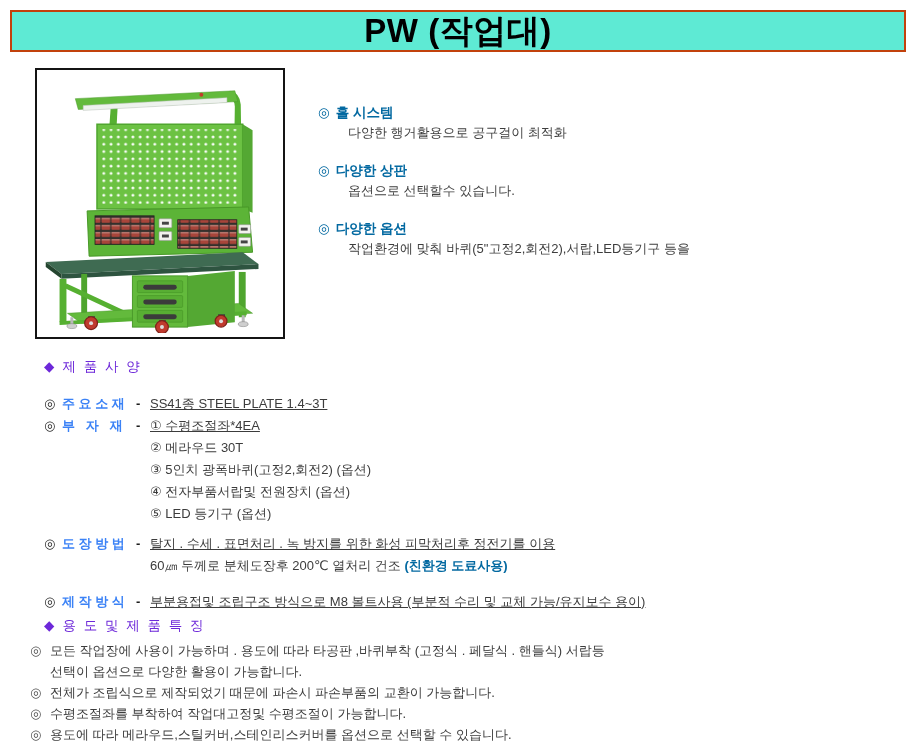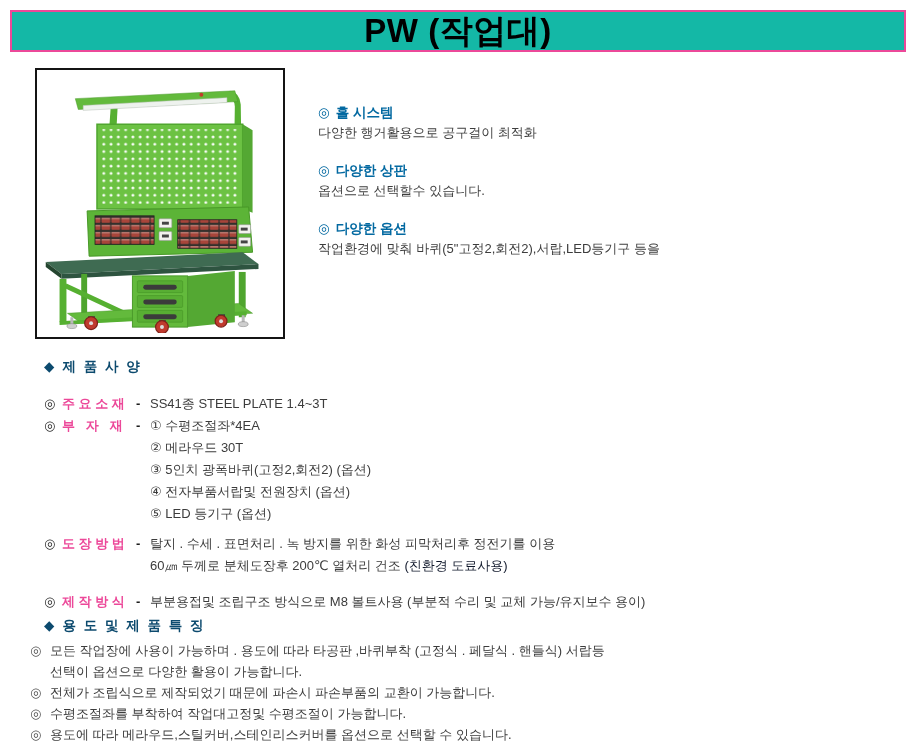--- a/index.html
+++ b/index.html
@@ -9,22 +9,22 @@
     font-family: "Liberation Sans", "DejaVu Sans", sans-serif;
     color: #3c3c3c;
     position: relative;
     overflow: hidden;
   }
   .page { position: relative; width: 918px; height: 747px; background: #fff; }
 
   
   .banner {
     position: absolute; left: 10px; top: 10px; width: 896px; height: 42px;
-    background: #14b8a6;
-    border: 2px solid #ec4899;
+    background: #5eead4;
+    border: 2px solid #c2410c;
     display: flex; align-items: center; justify-content: center;
   }
   .banner-title {
     font-size: 33px; font-weight: bold; color: #000;
     letter-spacing: 0.5px; white-space: nowrap;
   }
 
   
   .img-box {
     position: absolute; left: 35px; top: 68px; width: 250px; height: 271px;
@@ -33,42 +33,42 @@
   }
   .img-box svg { width: 238px; height: 258px; }
 
   
   .features { position: absolute; left: 318px; top: 103px; width: 470px; }
   .feature { margin-bottom: 18px; }
   .feature-heading {
     font-size: 13.5px; font-weight: bold; color: #0369a1; line-height: 20px;
   }
   .feature-heading .bullet { margin-right: 6px; }
-  .feature-line { font-size: 13px; line-height: 20px; color: #3d3d3d; }
+  .feature-line { font-size: 13px; line-height: 20px; color: #3d3d3d; margin-left: 30px; }
 
   
   .specs { position: absolute; left: 44px; top: 357px; width: 850px; }
   .section-heading {
-    font-size: 13.5px; font-weight: bold; color: #0c4a6e;
+    font-size: 13.5px; font-weight: normal; color: #6d28d9;
     letter-spacing: 2px; line-height: 20px;
   }
   .section-heading .bullet { margin-right: 8px; letter-spacing: 0; }
   .spec-rows { margin-top: 16px; }
   .spec-row { display: flex; font-size: 13px; line-height: 22px; }
   .spec-row .bullet { width: 18px; flex: 0 0 18px; color: #2a2a2a; }
   .spec-label {
-    width: 74px; flex: 0 0 74px; font-weight: bold; color: #ec4899;
+    width: 74px; flex: 0 0 74px; font-weight: bold; color: #3b82f6;
     white-space: pre;
   }
   .spec-dash { width: 14px; flex: 0 0 14px; font-weight: bold; color: #1d1d1d; }
-  .spec-value { white-space: pre-wrap; }
+  .spec-value { white-space: pre-wrap; text-decoration: underline; }
   .spec-subitem { font-size: 13px; line-height: 22px; padding-left: 106px; }
   .mt8  { margin-top: 8px; }
   .mt14 { margin-top: 14px; }
-  .bold { font-weight: normal; color: #0f172a; }
+  .bold { font-weight: bold; color: #0369a1; }
 
   
   .usage { position: absolute; left: 30px; top: 616px; width: 880px; }
   .usage .section-heading { padding-left: 14px; }
   .usage-items { margin-top: 4px; }
   .usage-line { font-size: 13px; line-height: 21px; display: flex; }
   .usage-line .bullet { width: 20px; flex: 0 0 20px; color: #555; }
   .usage-cont { padding-left: 20px; font-size: 13px; line-height: 21px; }
 </style>
 </head>

